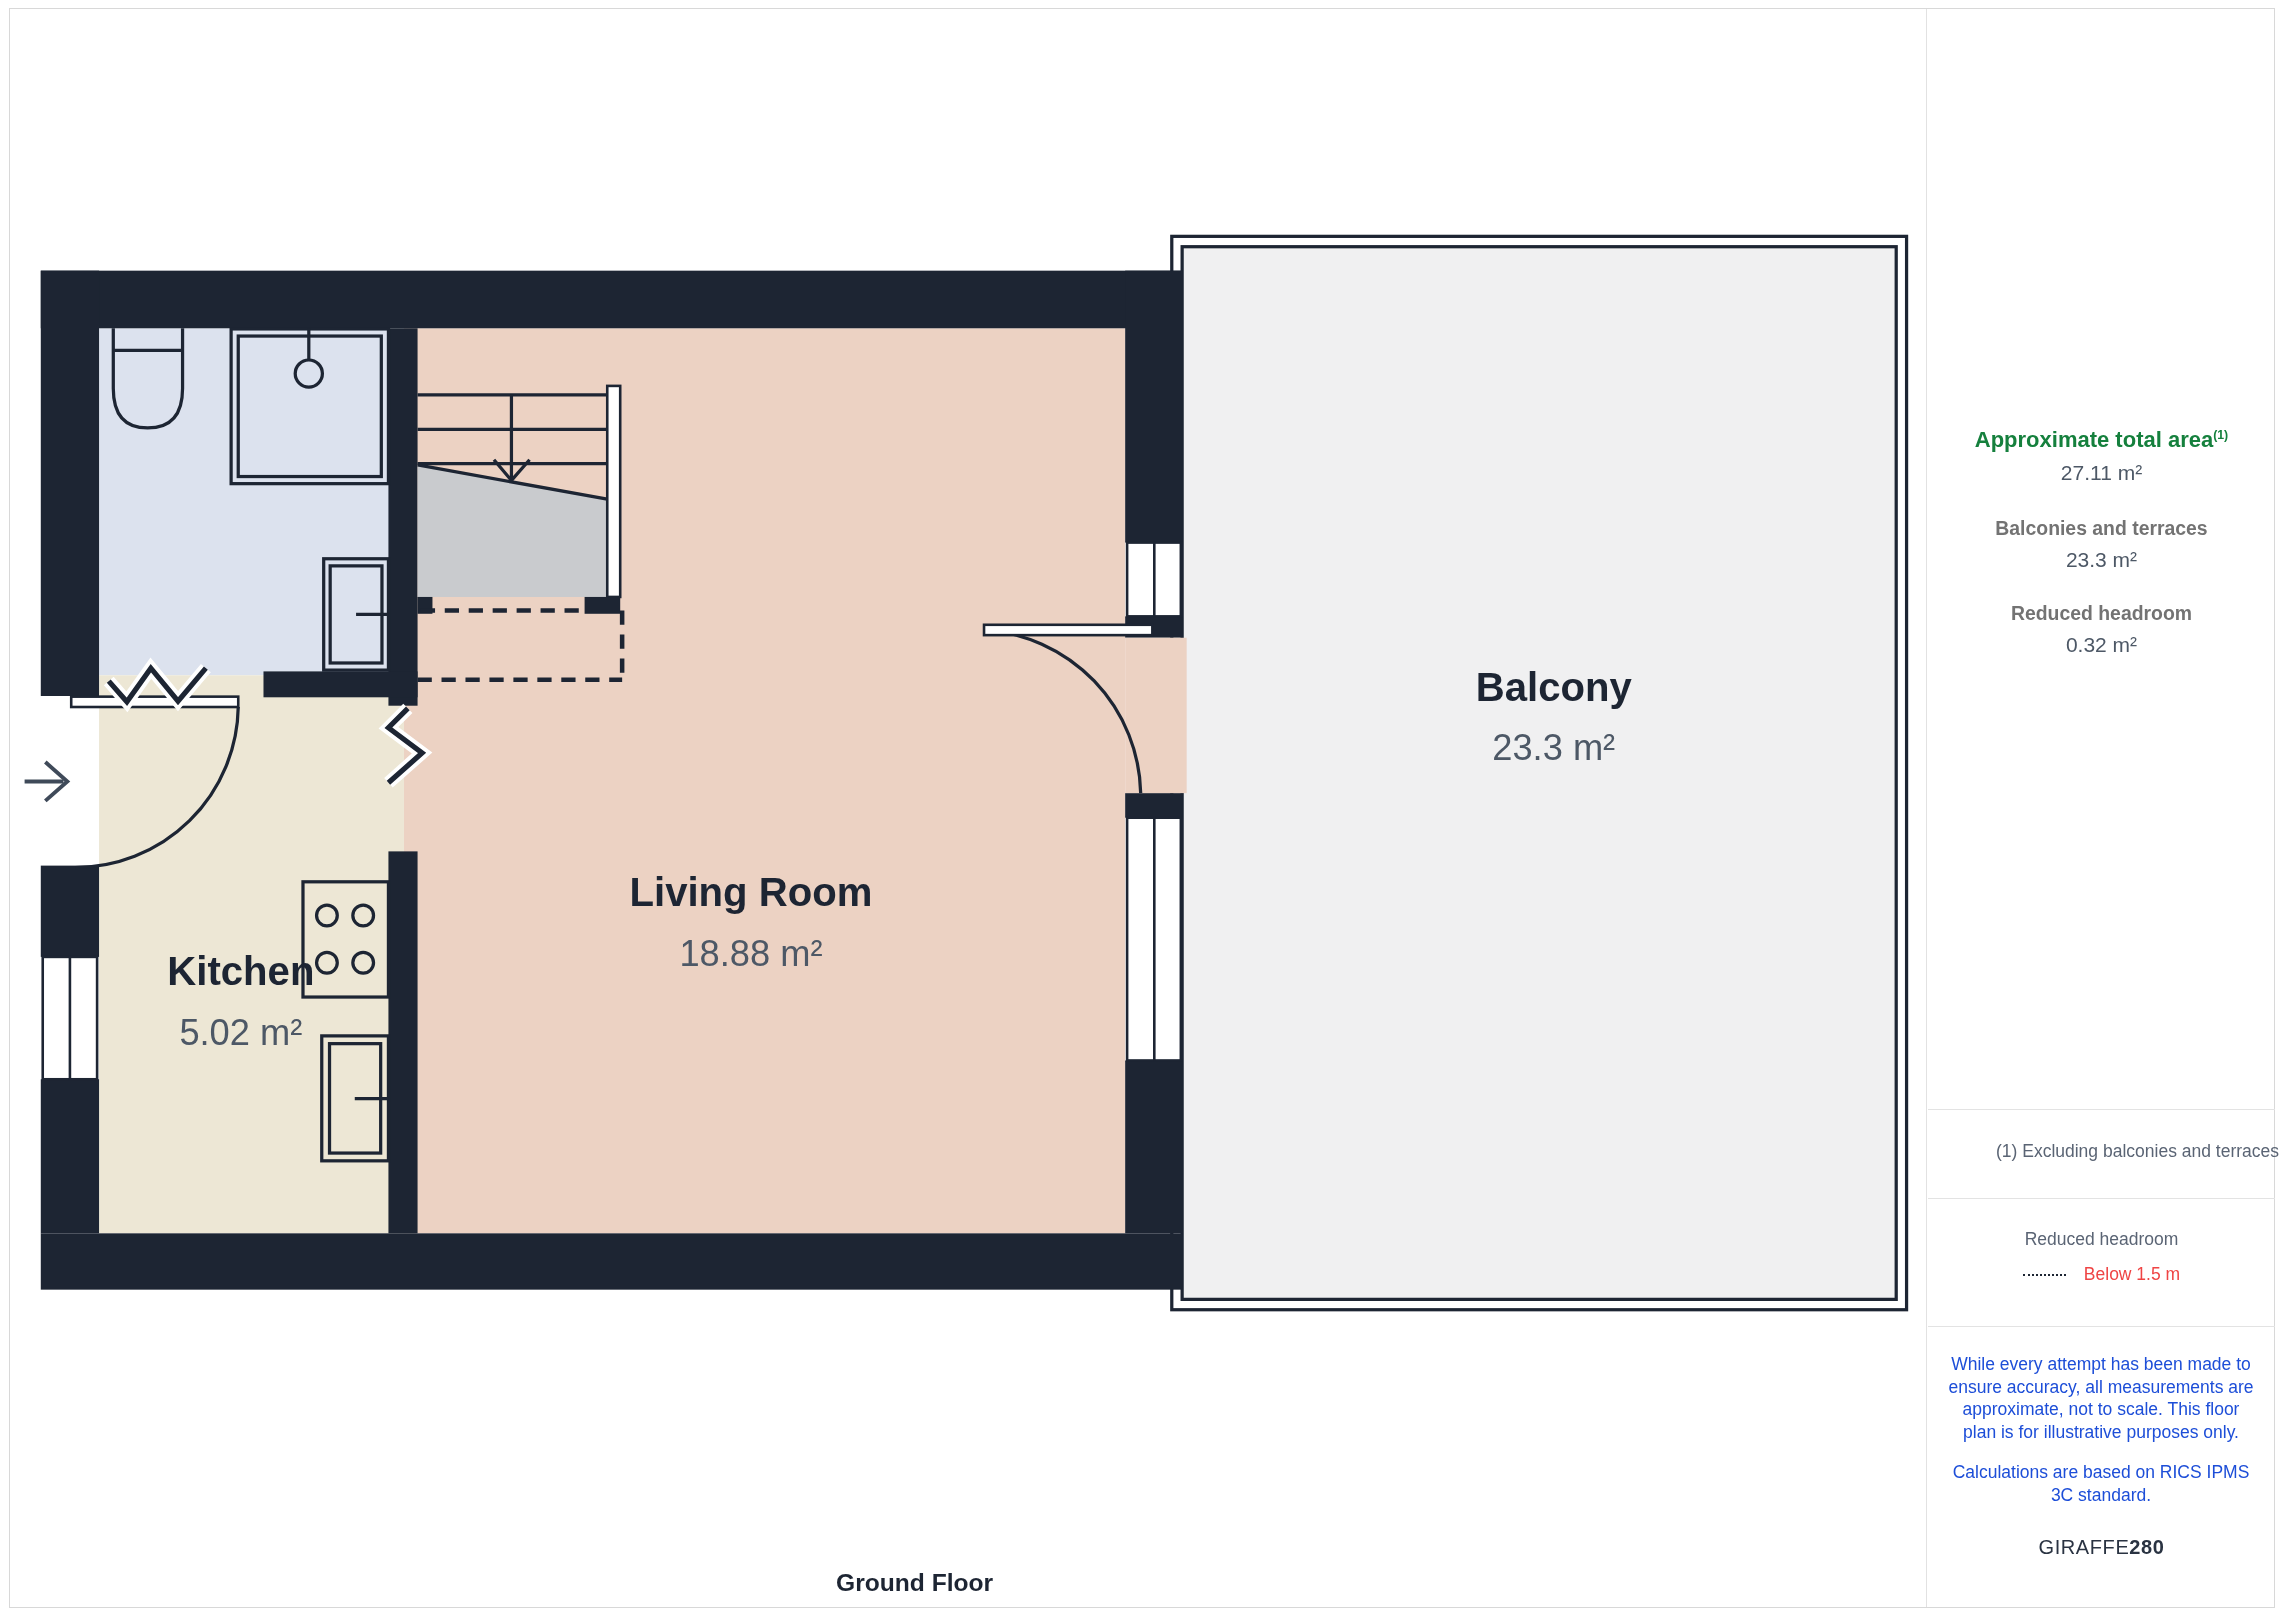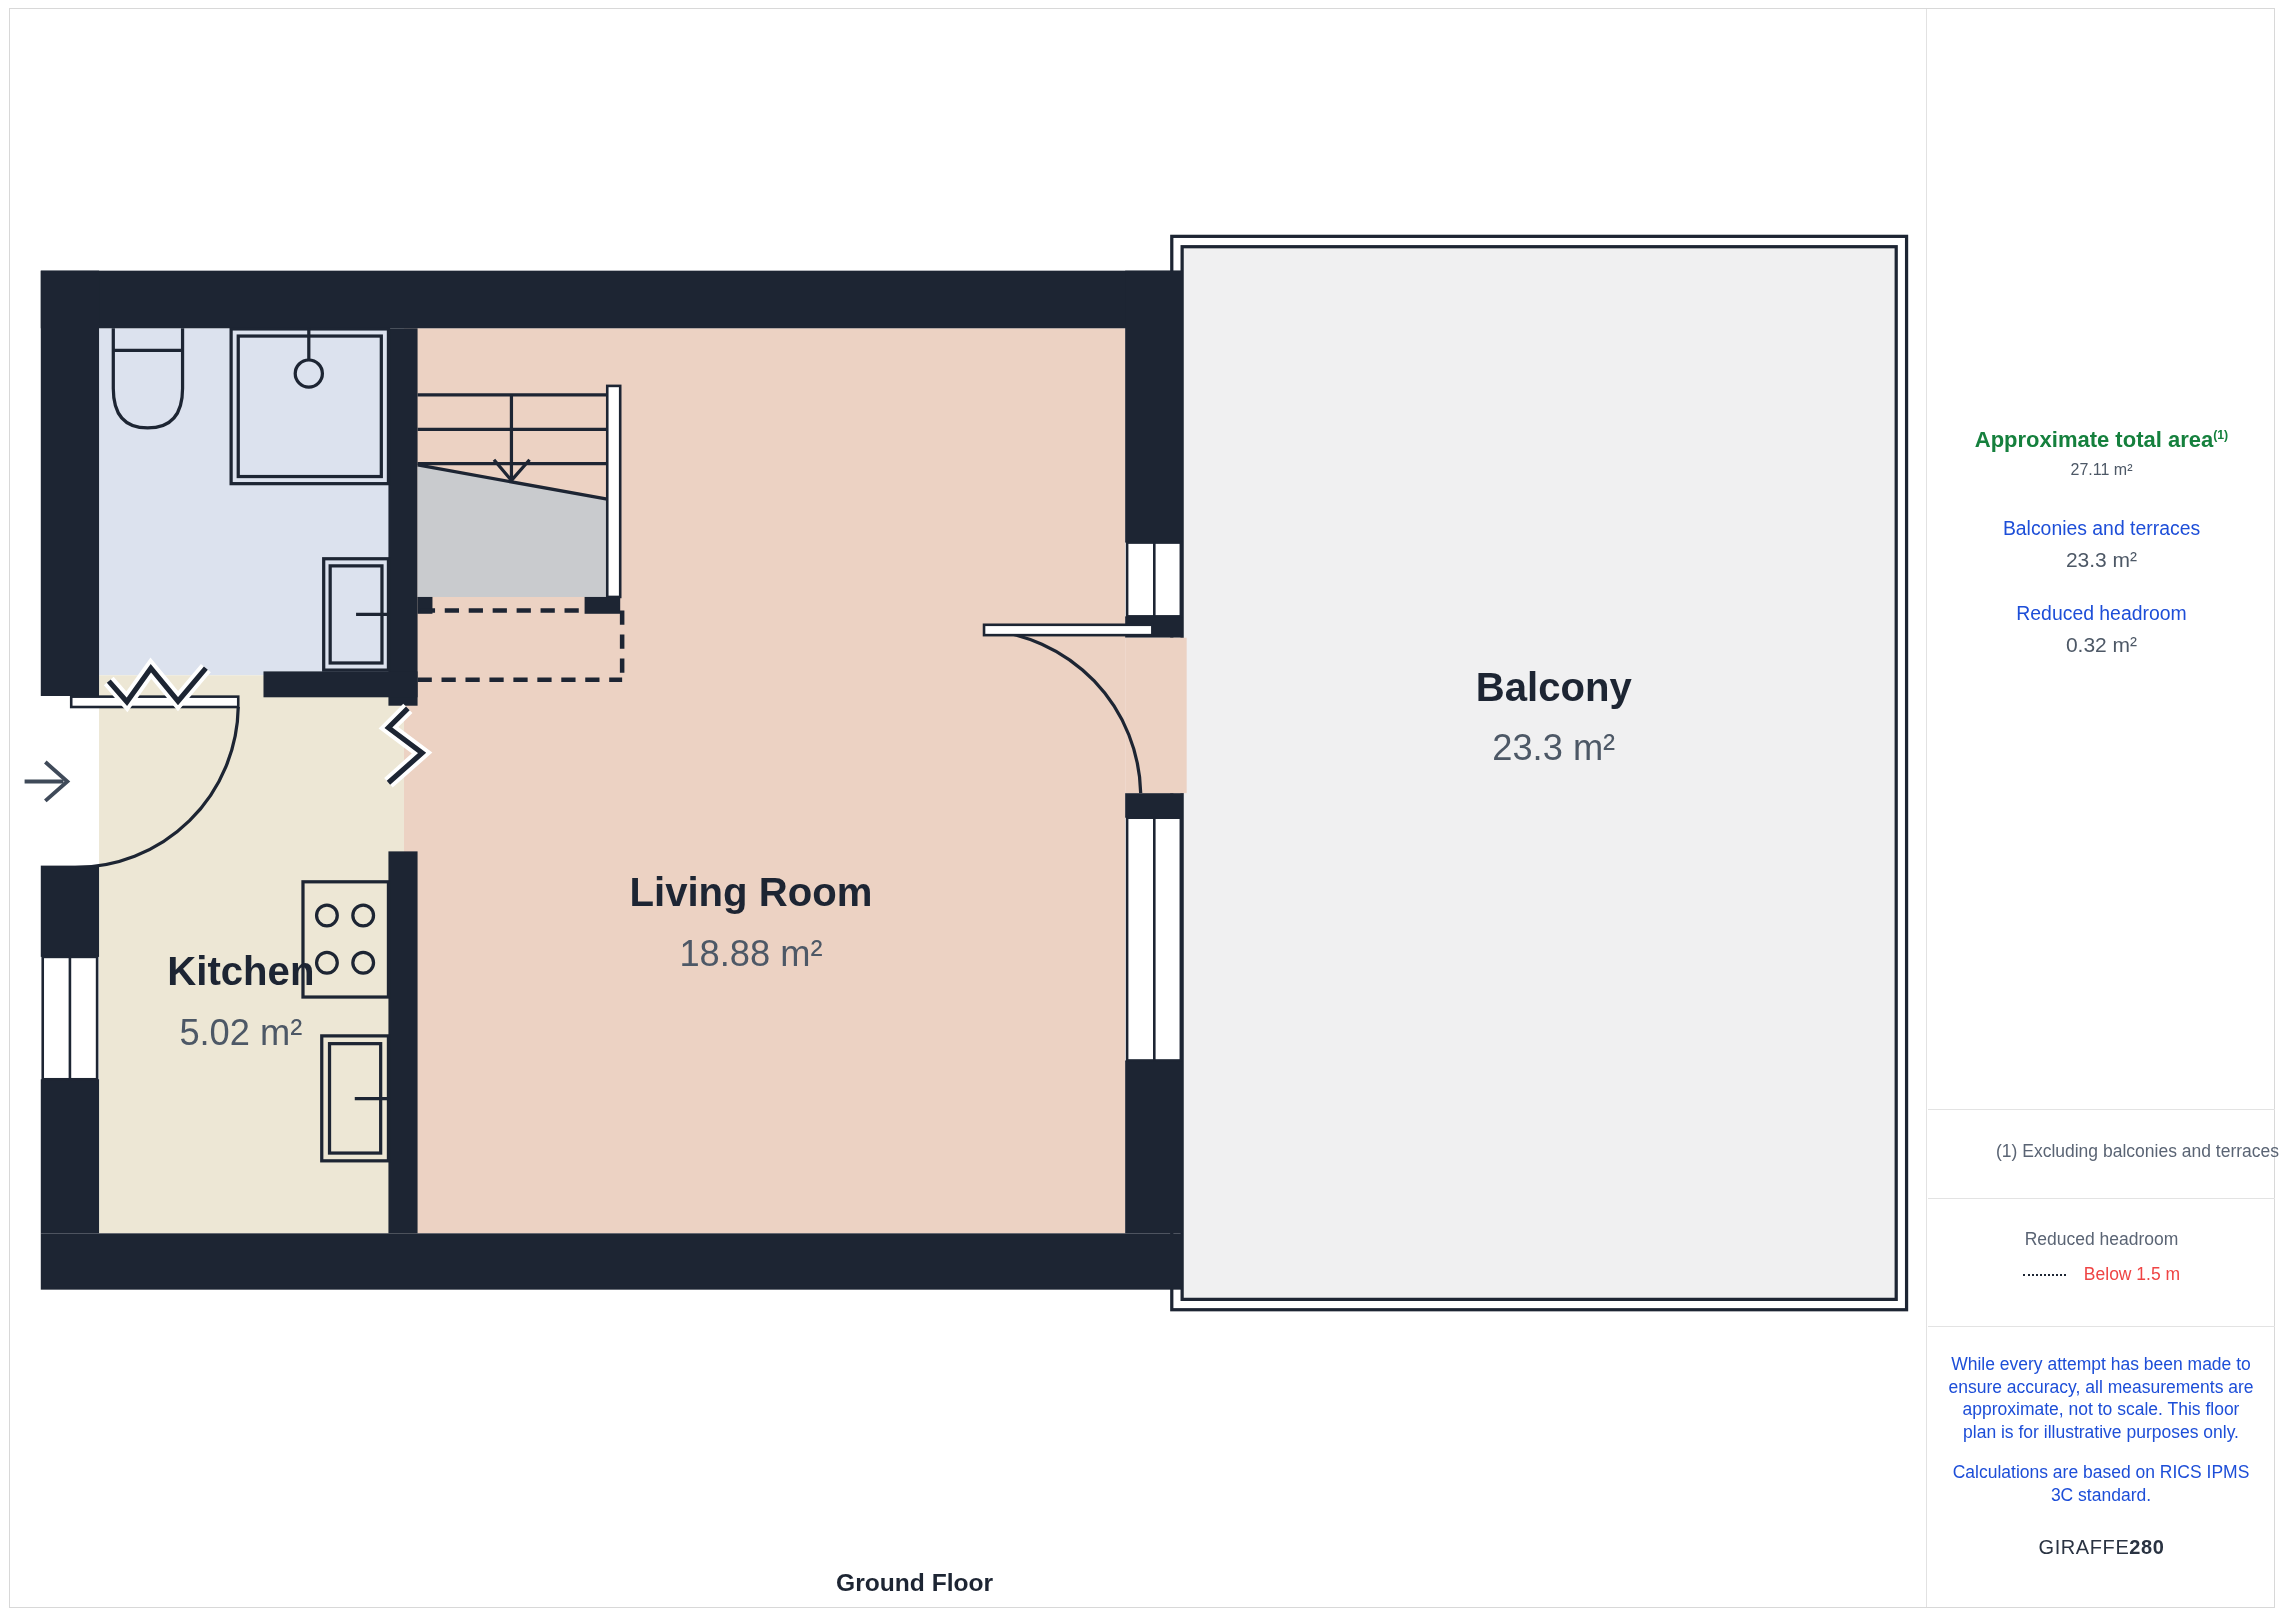--- a/index.html
+++ b/index.html
@@ -11,22 +11,22 @@
     position:absolute;left:9px;top:7.8px;right:9px;bottom:7.8px;
     border:1.9px solid #d8d8d8;pointer-events:none;
   }
   .plan-svg{position:absolute;left:0;top:0;}
   
   .sidebar-vline{position:absolute;left:1926px;top:9px;width:0;height:1598px;border-left:1.9px solid #e2e2e2;}
   .sb-divider{position:absolute;left:1928px;width:347px;border-top:1.3px solid #e3e3e3;}
   .sb{position:absolute;left:1928px;width:347px;text-align:center;}
   .sb-h1{font-size:22px;font-weight:bold;color:#15803d;}
   .sb-h1 sup{font-size:12.3px;font-weight:bold;}
-  .sb-val-lg{font-size:16px;color:#4d5866;}
-  .sb-h2{font-size:19.4px;font-weight:normal;color:#1d4ed8;}
+  .sb-val-lg{font-size:21px;color:#4d5866;}
+  .sb-h2{font-size:19.4px;font-weight:bold;color:#737373;}
   .sb-val{font-size:21px;color:#4d5866;}
   .sb-note{font-size:17.5px;color:#5a6474;margin-left:36px;}
   .sb-legend-title{font-size:17.5px;color:#5a6474;}
   .sb-legend-row{font-size:17.5px;color:#ef4444;}
   .legend-dash{display:inline-block;width:43px;border-top:2.6px dotted #1d2533;vertical-align:middle;margin-right:18px;}
   .sb-disc{font-size:17.5px;line-height:22.7px;color:#1d4ed8;}
   .brand{font-size:20px;color:#2a3342;letter-spacing:0.6px;}
   .brand b{font-weight:bold;}
   .floor-title{
     position:absolute;left:836px;top:1569px;width:259px;text-align:left;

